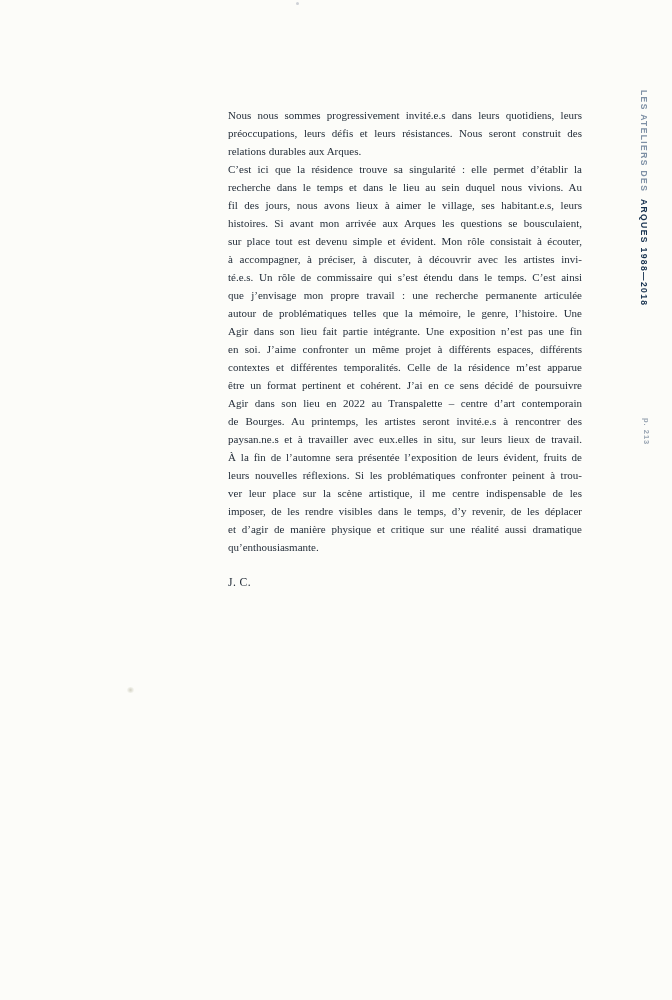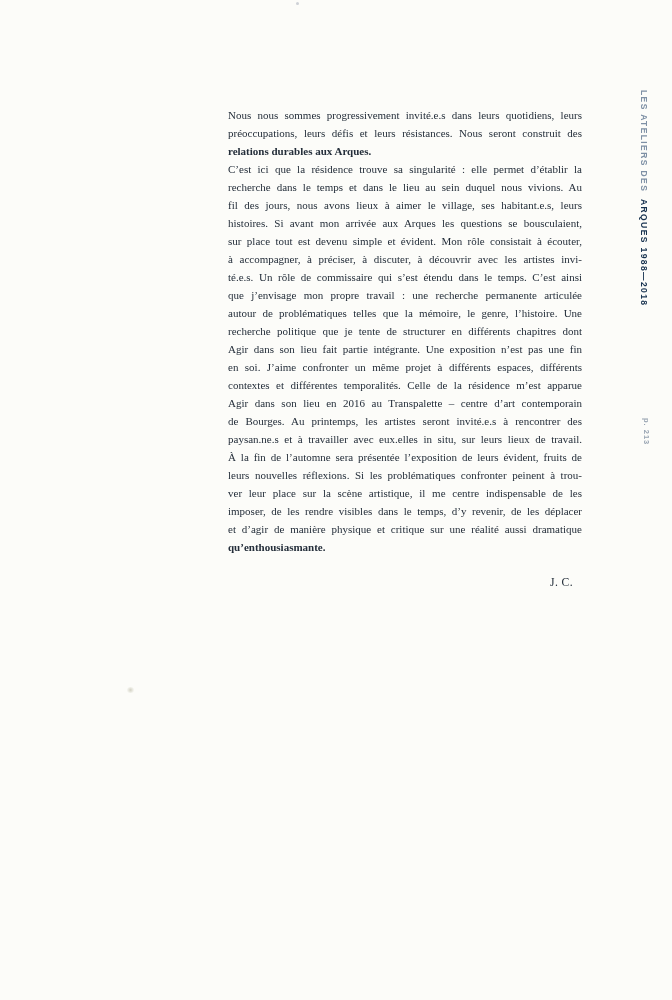--- a/index.html
+++ b/index.html
@@ -33,28 +33,27 @@
   }
   .line {
     height: 18px;
     overflow: hidden;
     text-align: justify;
     text-align-last: justify;
     white-space: normal;
   }
   .line.para-end {
     text-align-last: left;
-    font-weight: bold;
   }
   .signature {
     position: absolute;
     left: 228px;
     top: 576px;
     width: 354px;
-    text-align: right;
+    text-align: left;
     padding-right: 9px;
     color: var(--ink);
     font-size: 11.6px;
     letter-spacing: 0.4px;
   }
   .sidebar-title {
     position: absolute;
     left: 639px;
     top: 90px;
     height: 560px;
@@ -116,25 +115,25 @@
       <div class="line para-end">relations durables aux Arques.</div>
       <div class="line">C’est ici que la résidence trouve sa singularité : elle permet d’établir la</div>
       <div class="line">recherche dans le temps et dans le lieu au sein duquel nous vivions. Au</div>
       <div class="line">fil des jours, nous avons lieux à aimer le village, ses habitant.e.s, leurs</div>
       <div class="line">histoires. Si avant mon arrivée aux Arques les questions se bousculaient,</div>
       <div class="line">sur place tout est devenu simple et évident. Mon rôle consistait à écouter,</div>
       <div class="line">à accompagner, à préciser, à discuter, à découvrir avec les artistes invi-</div>
       <div class="line">té.e.s. Un rôle de commissaire qui s’est étendu dans le temps. C’est ainsi</div>
       <div class="line">que j’envisage mon propre travail : une recherche permanente articulée</div>
       <div class="line">autour de problématiques telles que la mémoire, le genre, l’histoire. Une</div>
-      <div class="line">recherche politique que je tente de structurer en différents chapitres dont</div>
       <div class="line">Agir dans son lieu fait partie intégrante. Une exposition n’est pas une fin</div>
       <div class="line">en soi. J’aime confronter un même projet à différents espaces, différents</div>
       <div class="line">contextes et différentes temporalités. Celle de la résidence m’est apparue</div>
-      <div class="line">Agir dans son lieu en 2016 au Transpalette – centre d’art contemporain</div>
+      <div class="line">être un format pertinent et cohérent. J’ai en ce sens décidé de poursuivre</div>
+      <div class="line">Agir dans son lieu en 2022 au Transpalette – centre d’art contemporain</div>
       <div class="line">de Bourges. Au printemps, les artistes seront invité.e.s à rencontrer des</div>
       <div class="line">paysan.ne.s et à travailler avec eux.elles in situ, sur leurs lieux de travail.</div>
       <div class="line">À la fin de l’automne sera présentée l’exposition de leurs évident, fruits de</div>
       <div class="line">leurs nouvelles réflexions. Si les problématiques confronter peinent à trou-</div>
       <div class="line">ver leur place sur la scène artistique, il me centre indispensable de les</div>
       <div class="line">imposer, de les rendre visibles dans le temps, d’y revenir, de les déplacer</div>
       <div class="line">et d’agir de manière physique et critique sur une réalité aussi dramatique</div>
       <div class="line para-end">qu’enthousiasmante.</div>
     </div>
   <div class="signature">J. C.</div>

